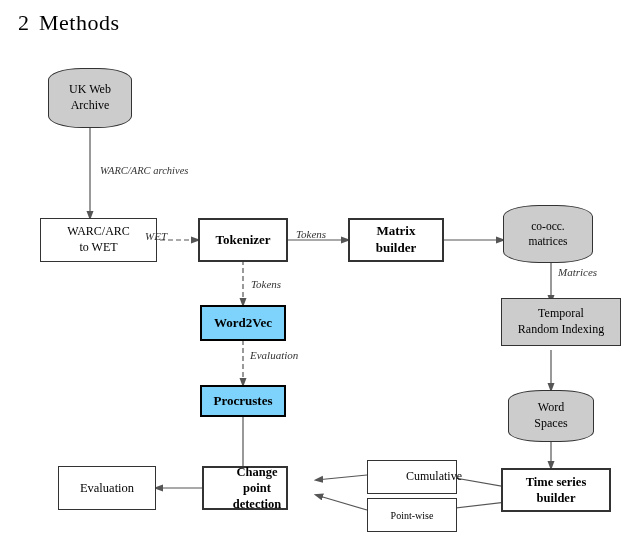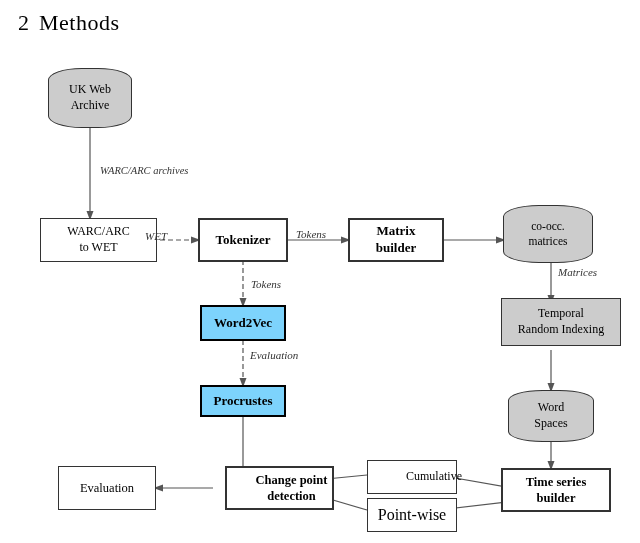--- a/index.html
+++ b/index.html
@@ -194,24 +194,24 @@
     <div class="node node-rect-bold" style="left:483px; top:418px; width:110px; height:44px;">
       <span style="white-space:pre-line; font-size:12.5px; text-align:center;">Time series
 builder</span>
     </div>
 
     <div class="node node-rect" style="left:349px; top:410px; width:90px; height:34px;">
       <span style="font-size:12px;margin-left:44px;">Cumulative</span>
     </div>
 
     <div class="node node-rect" style="left:349px; top:448px; width:90px; height:34px;">
-      <span style="font-size:16px;">Point-wise</span>
-    </div>
-
-    <div class="node node-rect-bold" style="left:207px; top:416px; width:109px; height:44px;padding-left:24px;">
+      <span style="font-size:10px;">Point-wise</span>
+    </div>
+
+    <div class="node node-rect-bold" style="left:184px; top:416px; width:86px; height:44px;padding-left:24px;">
       <span style="white-space:pre-line; font-size:12.5px; text-align:center;">Change point
 detection</span>
     </div>
 
     <div class="node node-rect" style="left:40px; top:416px; width:98px; height:44px;">
       <span style="font-size:12.5px;">Evaluation</span>
     </div>
 
   </div>
 </div>

